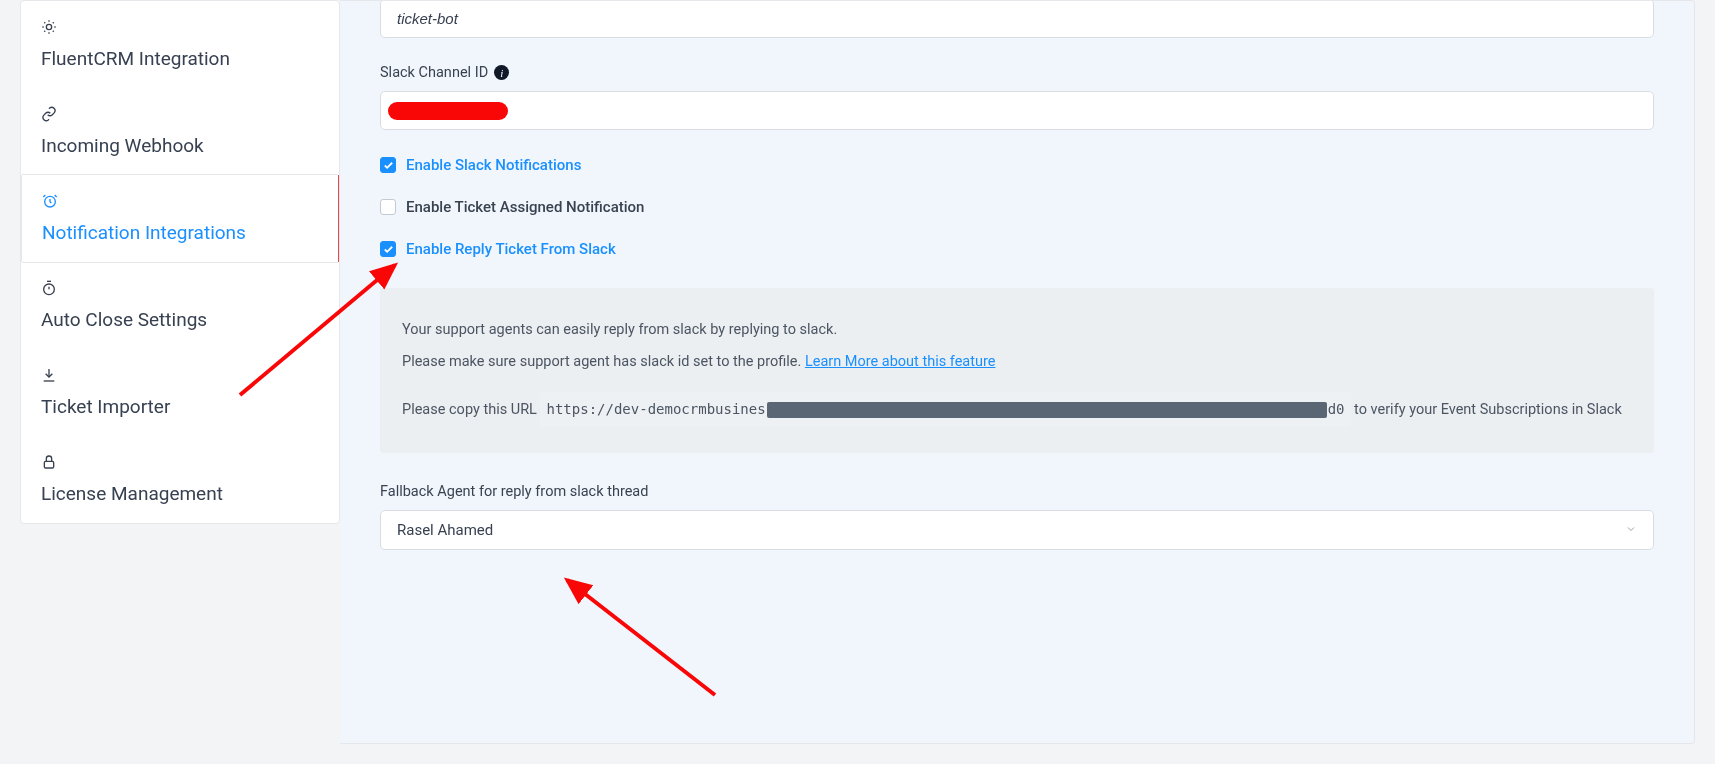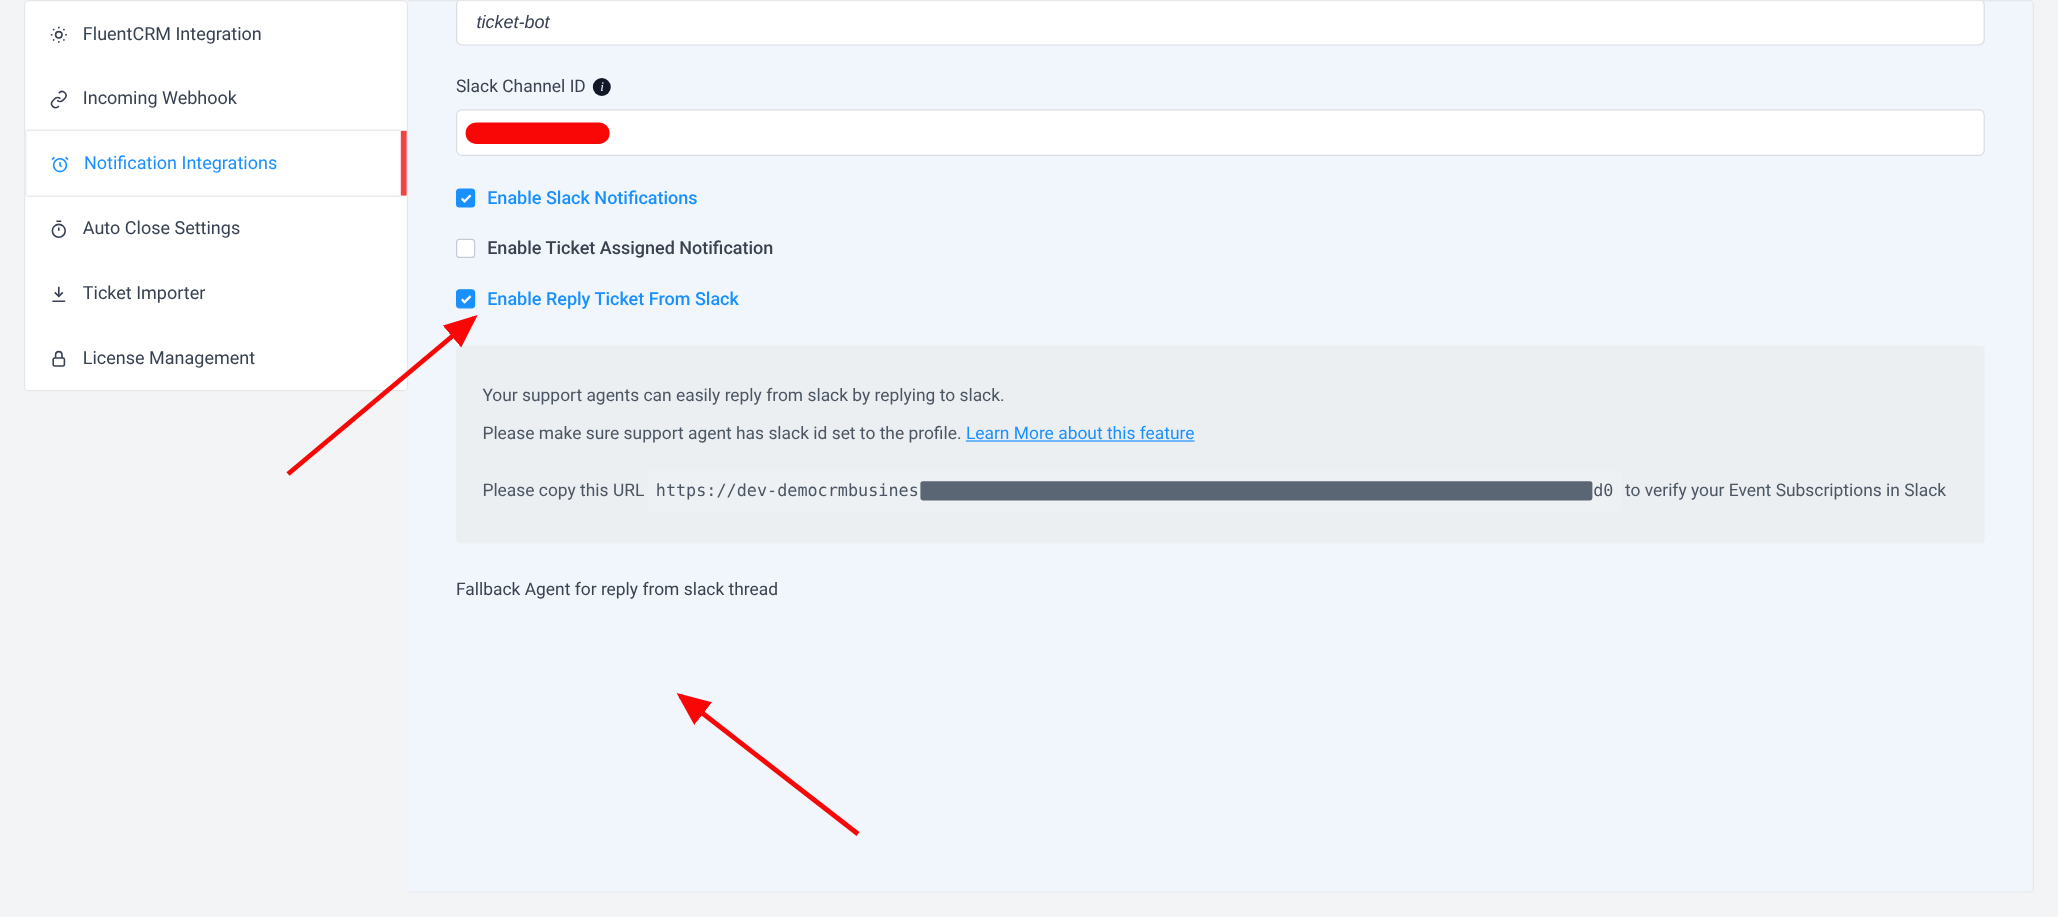--- a/index.html
+++ b/index.html
@@ -25,31 +25,32 @@
     width: 320px;
     background: #fff;
     border: 1px solid #e5e7eb;
     border-radius: 4px;
     overflow: hidden;
     align-self: flex-start;
     flex-shrink: 0;
   }
   .sidebar-item {
     display: flex;
-    align-items: flex-end;
+    align-items: flex-start;
     gap: 12px;
     padding: 18px 20px;
     color: #374151;
     cursor: pointer;
-    font-size: 15px;
+    font-size: 19px;
+    flex-direction: column;
   }
   .sidebar-item.active {
     color: #1a90ff;
     border-left: 1px solid #e5e7eb;
-    border-right: 5px solid #ef4444;
+    border-right: 1px solid #ef4444;
     background: #fff;
     position: relative;
   }
   .sidebar-item.active::before {
     content:"";
     position:absolute; left:0; top:-1px; right:0; height:1px; background:#e5e7eb;
   }
   .sidebar-item.active::after {
     content:"";
     position:absolute; left:0; bottom:-1px; right:0; height:1px; background:#e5e7eb;
@@ -280,20 +281,28 @@
         <span>Please copy this URL </span>
         <span class="code"><span>https://dev-democrmbusines</span><span class="url-mask"></span><span>d0</span></span>
         <span> to verify your Event Subscriptions in Slack</span>
       </div>
     </div>
 
     
     <div class="field">
       <div class="field-label">
         <span>Fallback Agent for reply from slack thread</span>
+      </div>
+      <div class="select">
+        <span>Rasel Ahamed</span>
+        <span class="chev">
+          <svg width="12" height="12" viewBox="0 0 24 24" fill="none" stroke="currentColor" stroke-width="2">
+              <polyline points="6 9 12 15 18 9"></polyline>
+            </svg>
+        </span>
       </div>
     </div>
 
 
   </main>
 </div>
 
 <div class="arrow" style="left:230px; top:250px;">
   <svg width="200" height="160">
     <defs>

